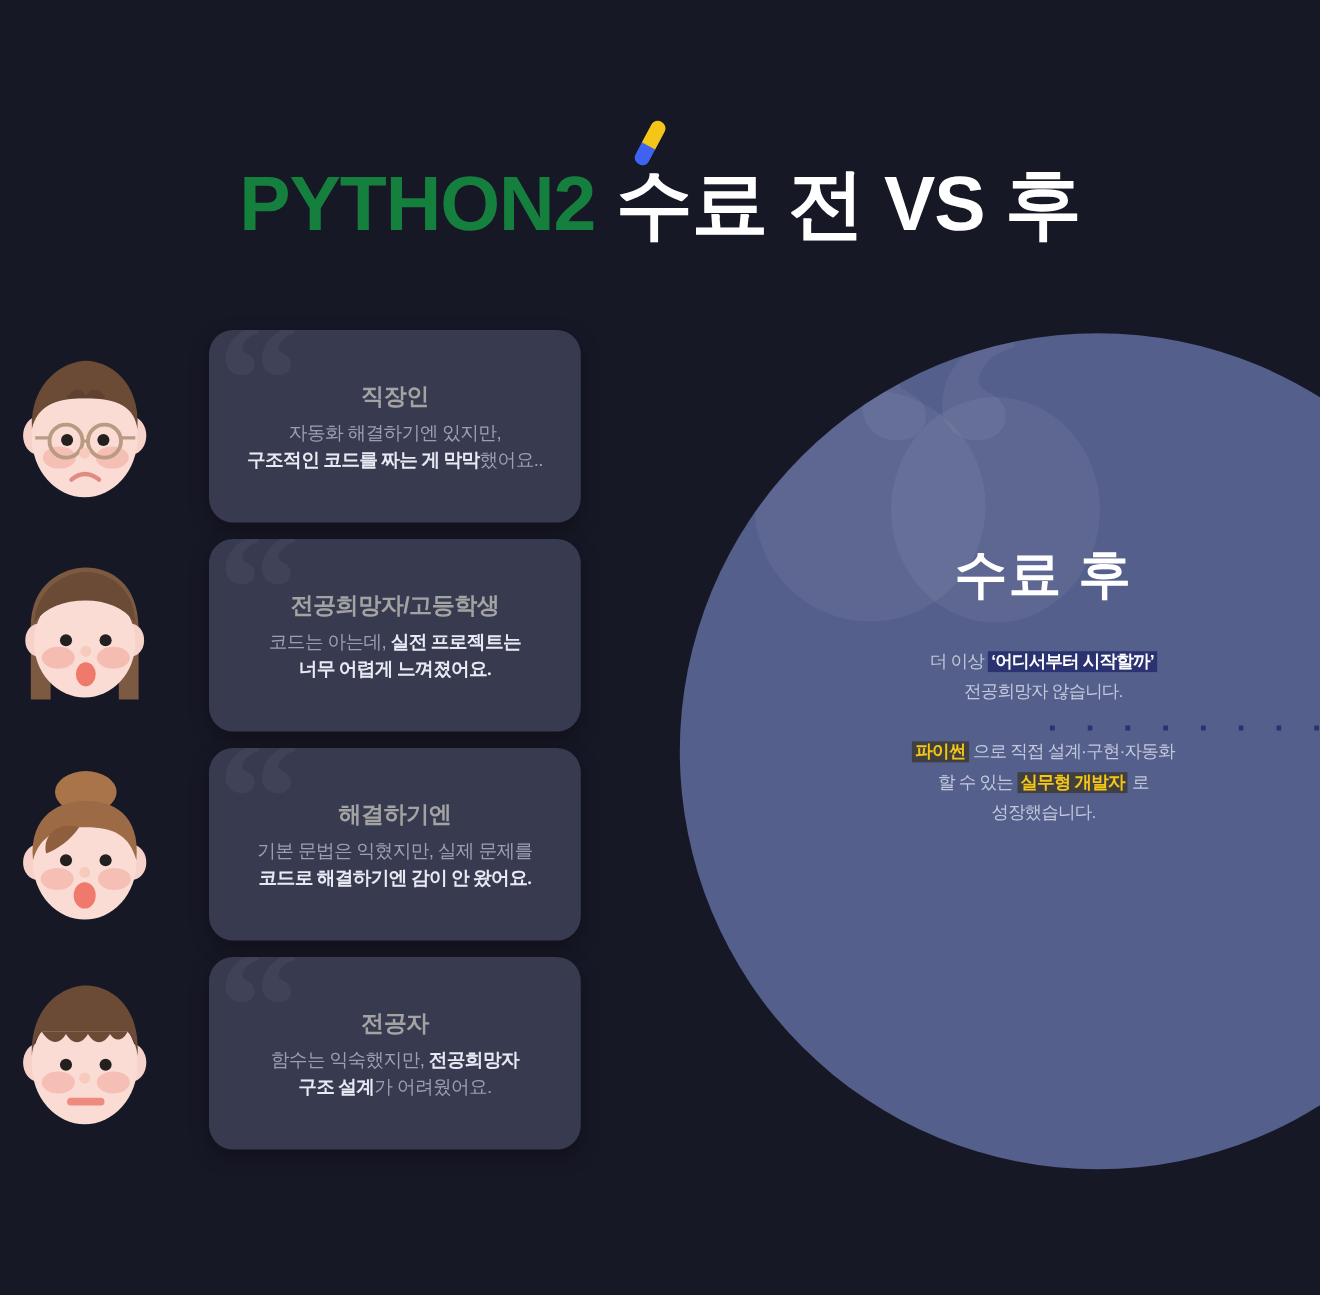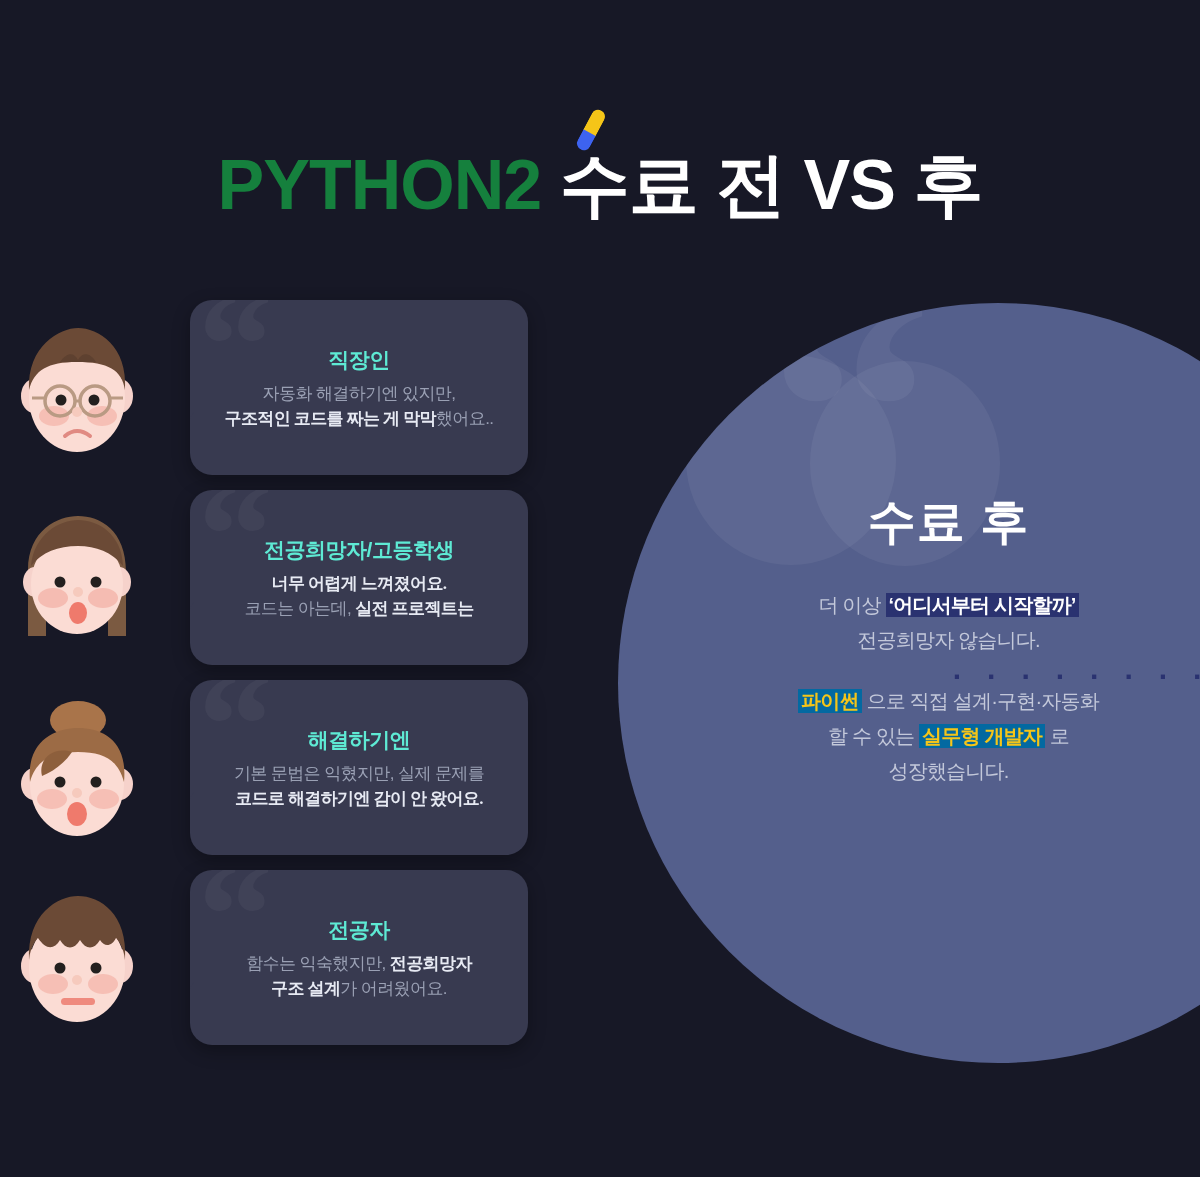--- a/index.html
+++ b/index.html
@@ -102,21 +102,21 @@
     font-family: "Liberation Serif", serif;
     user-select: none;
   }
   .bubble .b-inner {
     position: relative;
     z-index: 2;
     text-align: center;
     padding: 46px 18px 0 18px;
   }
   .bubble .b-title {
-    color: #5eead4;
+    color: #a3a3a3;
     font-size: 21px;
     font-weight: 700;
     letter-spacing: -.5px;
     margin-bottom: 8px;
   }
   .bubble .b-line {
     font-size: 17px;
     line-height: 1.45;
     letter-spacing: -.6px;
     color: #9aa0b4;
@@ -168,37 +168,37 @@
     z-index: 5;
   }
   .panel-title {
     color: #ffffff;
     font-size: 48px;
     font-weight: 700;
     letter-spacing: 1px;
     margin-bottom: 34px;
   }
   .panel-line {
-    font-size: 20px;
+    font-size: 16px;
     line-height: 1.75;
     letter-spacing: -.8px;
     color: #c3c8da;
     white-space: nowrap;
     text-align: center;
   }
   .panel-gap { height: 26px; }
 
   .hl-navy {
     background: #2a3270;
     color: #ffffff;
     font-weight: 700;
     padding: 1px 3px;
   }
   .hl-yellow {
-    background: #0369a1;
+    background: #404040;
     color: #f5c518;
     font-weight: 700;
     padding: 1px 3px;
   }
   .dotted {
     position: relative;
     display: inline-block;
   }
   .dotted::before {
     content: "· · · · · · · ·";
@@ -275,24 +275,24 @@
       <circle cx="48" cy="74" r="5.5" fill="#23201f"></circle>
       <circle cx="84" cy="74" r="5.5" fill="#23201f"></circle>
       <circle cx="66" cy="84" r="5" fill="#f6cabd"></circle>
       <ellipse cx="66" cy="105" rx="9" ry="11" fill="#ef7a6c"></ellipse>
     </svg>
     <div class="bubble">
       <span class="deco-quote">“</span>
       <div class="b-inner">
         <div class="b-title">전공희망자/고등학생</div>
         <div class="b-line">
+          <span>코드는 아는데, </span><b>실전 프로젝트는</b>
+        </div>
+        <div class="b-line">
           <b>너무 어렵게 느껴졌어요.</b>
-        </div>
-        <div class="b-line">
-          <span>코드는 아는데, </span><b>실전 프로젝트는</b>
         </div>
       </div>
     </div>
   </div>
 
   <div class="row">
     <svg class="avatar" viewBox="0 0 130 150">
       <ellipse cx="66" cy="22" rx="28" ry="19" fill="#a9744a"></ellipse>
       <ellipse cx="22" cy="86" rx="13" ry="16" fill="#f6d2cb"></ellipse>
       <ellipse cx="108" cy="86" rx="13" ry="16" fill="#f6d2cb"></ellipse>

